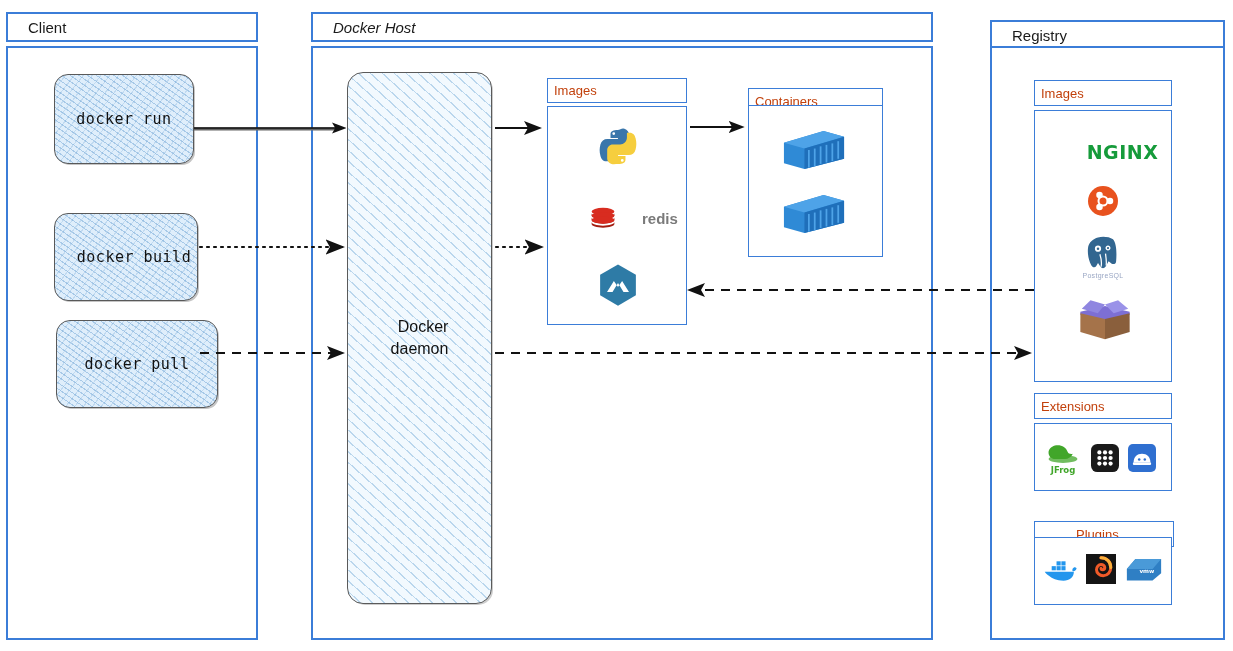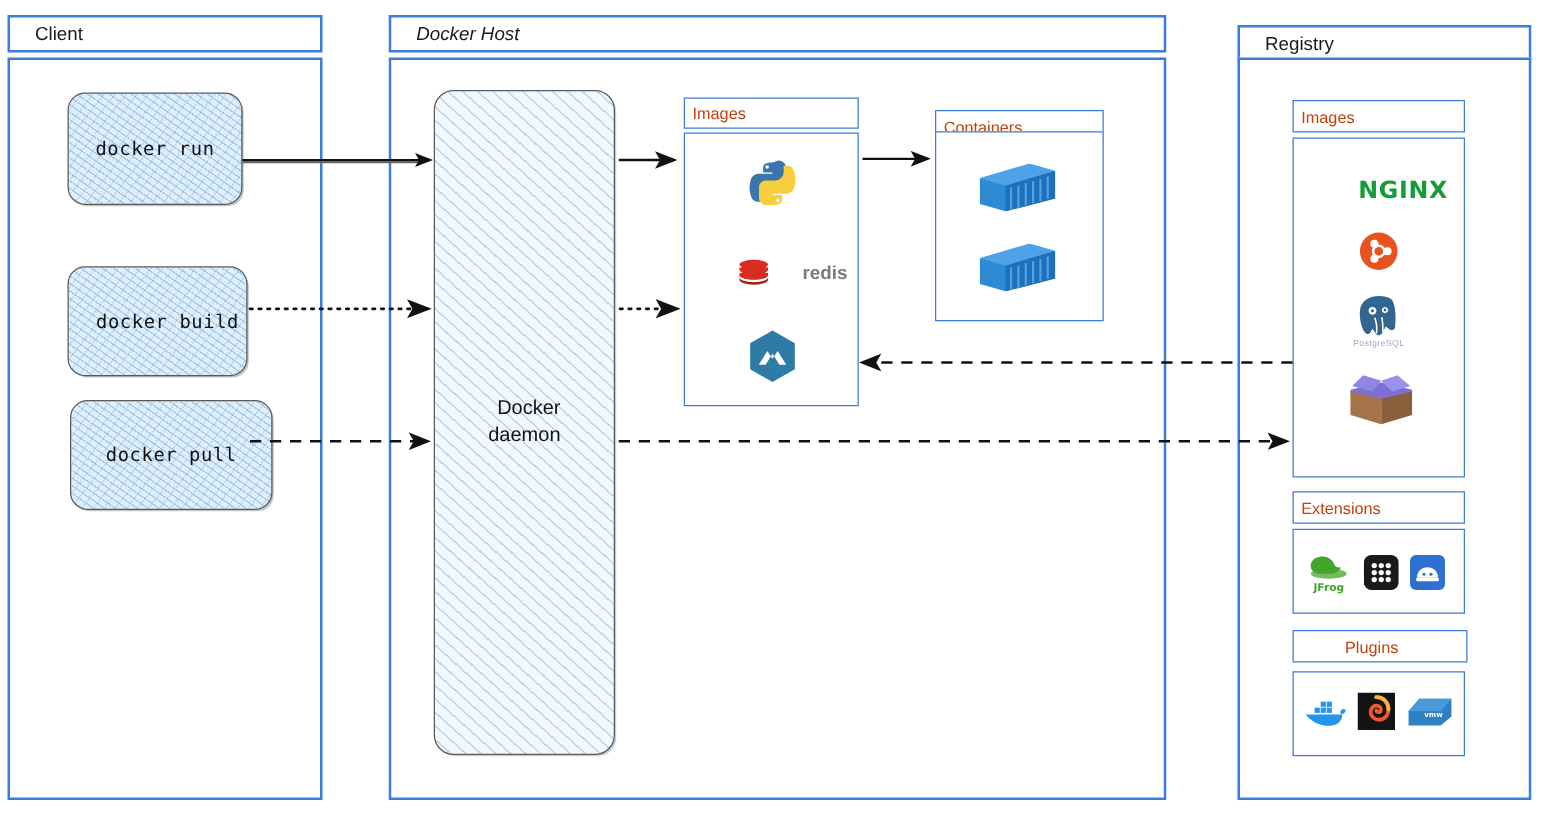--- a/index.html
+++ b/index.html
@@ -204,21 +204,21 @@
 <div class="icon-abs" style="left:1128px;top:444px;width:28px;height:28px;">
 <svg viewBox="0 0 40 40" width="28" height="28">
   <rect x="0" y="0" width="40" height="40" rx="7" fill="#2f6fd0"></rect>
   <path d="M8 26c0-7 5-12 12-12s12 5 12 12z" fill="#fff"></path>
   <rect x="7" y="26" width="26" height="4" rx="1.5" fill="#fff"></rect>
   <circle cx="16" cy="22" r="1.8" fill="#2f6fd0"></circle>
       <circle cx="24" cy="22" r="1.8" fill="#2f6fd0"></circle>
 </svg>
 </div>
 
-<div class="sub-title" style="left:1034px;top:504px;width:140px;height:26px;padding-left:41px;">Plugins</div>
+<div class="sub-title" style="left:1034px;top:521px;width:140px;height:26px;padding-left:41px;">Plugins</div>
 <div class="sub-body" style="left:1034px;top:537px;width:138px;height:68px;"></div>
 
 <div class="icon-abs" style="left:1042px;top:556px;width:36px;height:30px;">
 <svg viewBox="0 0 52 40" width="36" height="30">
   <g fill="#2396ed">
     <rect x="14" y="13" width="6" height="6"></rect>
         <rect x="21" y="13" width="6" height="6"></rect>
     <rect x="28" y="13" width="6" height="6"></rect>
         <rect x="21" y="6" width="6" height="6"></rect>
     <rect x="28" y="6" width="6" height="6"></rect>

